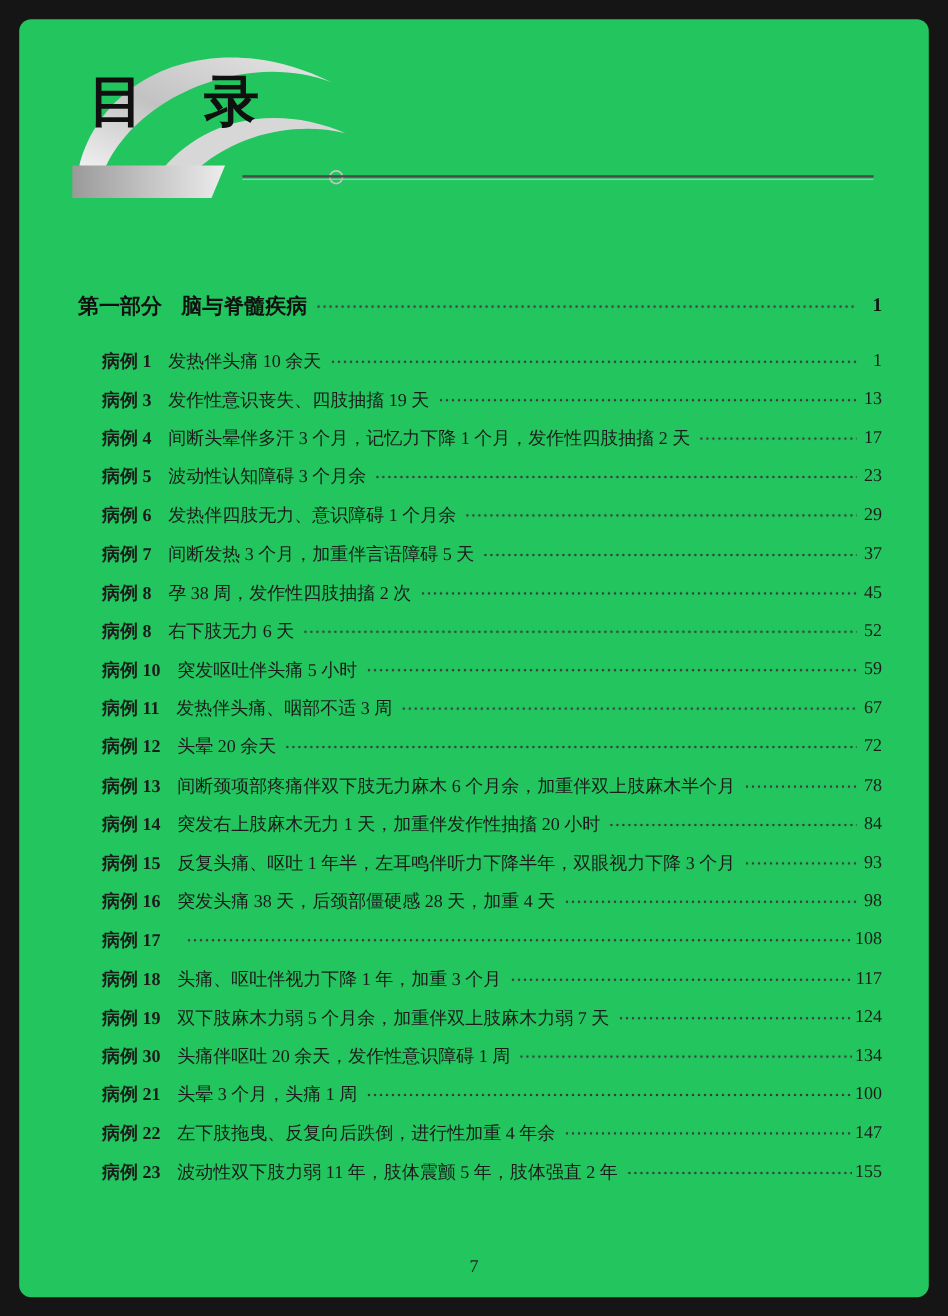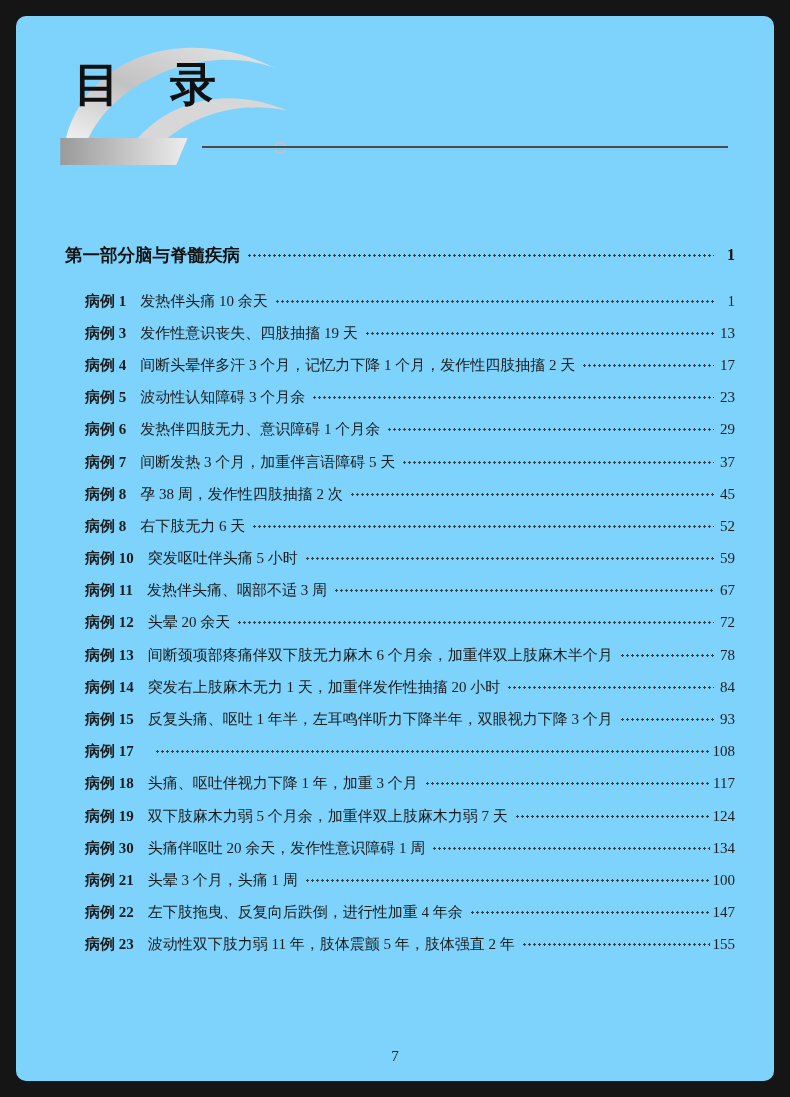--- a/index.html
+++ b/index.html
@@ -6,21 +6,21 @@
   body {
     width: 790px; height: 1097px;
     background: #151515;
     position: relative;
     font-family: "Liberation Serif", serif;
     overflow: hidden;
   }
   .page {
     position: absolute;
     inset: 16px;
-    background: #7dd3fc;
+    background: #22c55e;
     border-radius: 10px;
     overflow: hidden;
   }
   
   .toc-header { position: relative; height: 140px; }
   .swoosh-wrap { position: absolute; left: 44px; top: 14px; width: 232px; height: 135px; }
   .toc-title {
     position: absolute; left: 58px; top: 38px;
     margin: 0;
     font-family: "Liberation Sans", sans-serif;
@@ -32,21 +32,21 @@
   .header-rule .rule-dark  { height: 2px; background: #4a4a4a; }
   .header-rule .rule-light { height: 1px; background: #b9b9b9; margin-top: 1px; }
   
   .toc-body { padding: 0 39px 0 49px; margin-top: 82px; }
   .section-row {
     display: flex; align-items: center;
     height: 34px; margin-bottom: 13px;
     font-family: "Liberation Sans", sans-serif;
     font-size: 17.5px; font-weight: bold; color: #111;
   }
-  .section-label { white-space: nowrap; }
+  .section-label { white-space: nowrap; margin-right: 16px; }
   .section-title { white-space: nowrap; }
   .entries { padding-left: 20px; }
   .entry-row {
     display: flex; align-items: center;
     height: 32.2px;
     font-size: 15px; color: #1c1c1c;
   }
   .entry-label { font-weight: bold; white-space: nowrap; margin-right: 14px; }
   .entry-title { white-space: nowrap; }
   .leader {
@@ -198,20 +198,26 @@
     <span class="page-num">84</span>
   </div>
 
   <div class="entry-row">
     <span class="entry-label">病例 15</span>
     <span class="entry-title">反复头痛、呕吐 1 年半，左耳鸣伴听力下降半年，双眼视力下降 3 个月</span>
     <span class="leader"></span>
     <span class="page-num">93</span>
   </div>
 
+  <div class="entry-row">
+    <span class="entry-label">病例 16</span>
+    <span class="entry-title">突发头痛 38 天，后颈部僵硬感 28 天，加重 4 天</span>
+    <span class="leader"></span>
+    <span class="page-num">98</span>
+  </div>
 
   <div class="entry-row">
     <span class="entry-label">病例 17</span>
     <span class="leader"></span>
     <span class="page-num">108</span>
   </div>
 
   <div class="entry-row">
     <span class="entry-label">病例 18</span>
     <span class="entry-title">头痛、呕吐伴视力下降 1 年，加重 3 个月</span>

